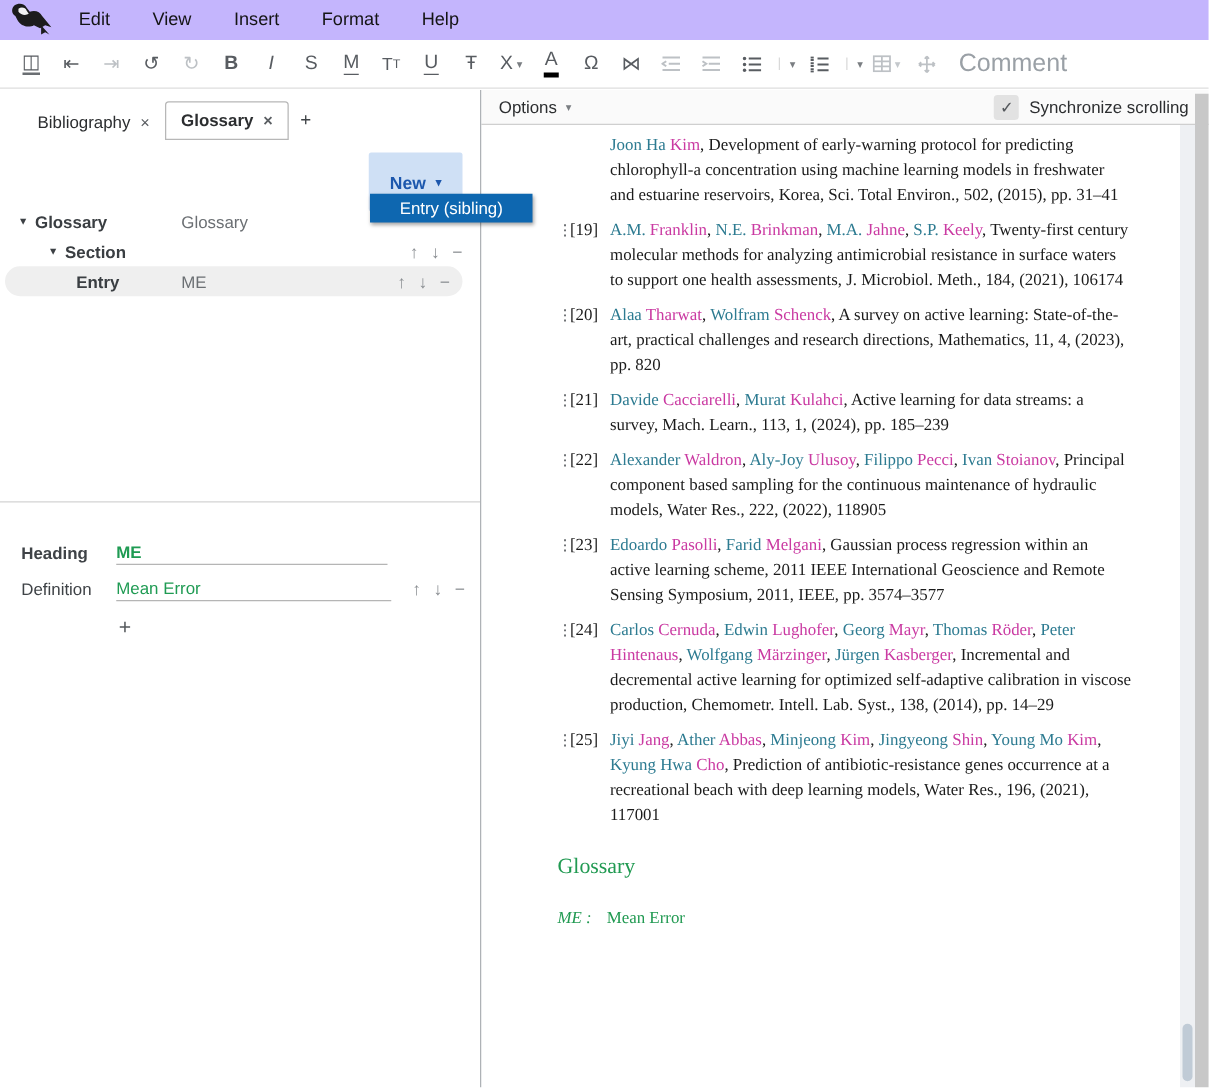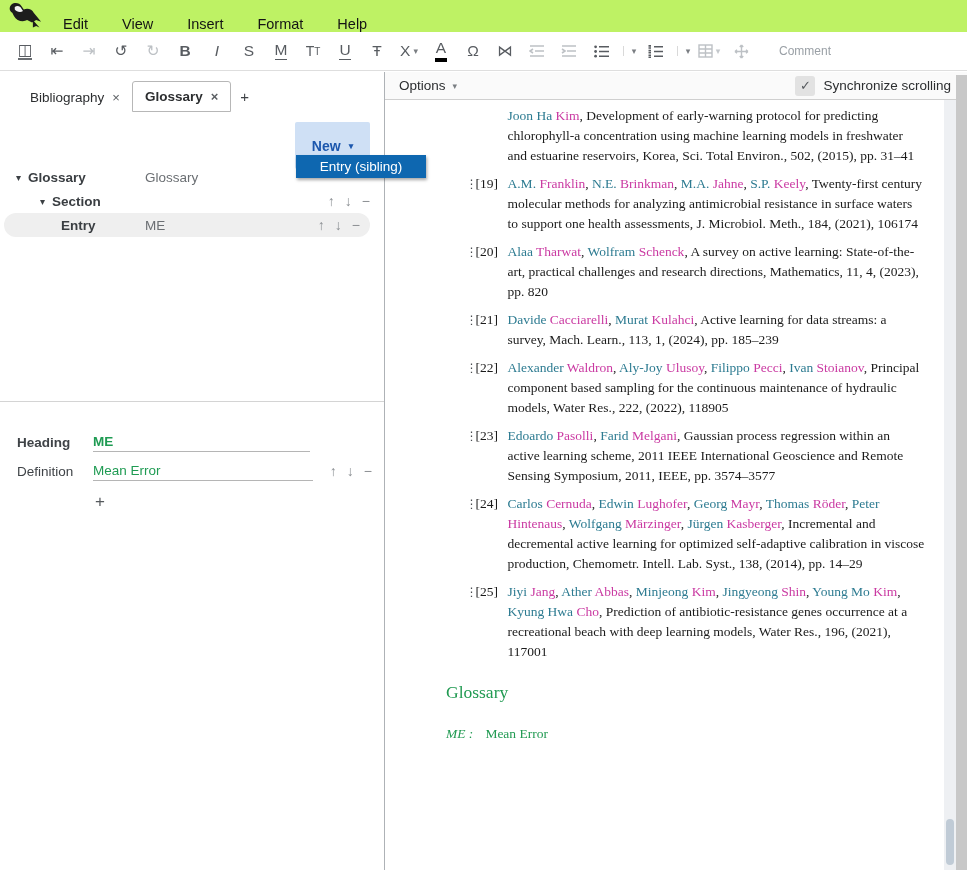--- a/index.html
+++ b/index.html
@@ -1,37 +1,37 @@
 <!DOCTYPE html>
 <html><head>
 <meta charset="utf-8">
 <style>
   * { margin:0; padding:0; box-sizing:border-box; }
   html,body { width:967px; height:870px; overflow:hidden; background:#fff;
               font-family:"Liberation Sans", sans-serif; }
   body { position:relative; }
 
   
-  .menubar { height:32px; background:#bef264; display:flex; align-items:flex-end; }
+  .menubar { height:32px; background:#c4b5fd; display:flex; align-items:center; }
   .logo { width:46px; height:32px; display:flex; align-items:center; justify-content:center; }
   .menu-item { padding:0 17px; font-size:14.5px; color:#141414; cursor:default; }
 
   
   .toolbar { height:39px; background:#fff; border-bottom:1px solid #dedede;
              display:flex; align-items:center; padding-left:9px; }
   .tbtn { min-width:32px; height:30px; display:flex; align-items:center; justify-content:center;
           color:#585c61; font-size:15.5px; }
   .tbtn.disabled { color:#bdc1c5; }
   .tbtn .u { border-bottom:1.5px solid currentColor; padding-bottom:0; line-height:1.05; }
   .tbtn .swatch { display:inline-block; border-bottom:4px solid #000; padding:0 1px 1px 1px; line-height:1.05; }
   .tbtn .page { border-bottom:2px solid #6a6e72; padding-bottom:1px; line-height:1; }
   .caret { font-size:9px; color:#7a7e82; margin-left:3px; }
   .caret.disabled { color:#c4c8cc; }
   .tbtn svg { display:block; }
-  .comment-label { color:#9aa0a6; font-size:12px; margin-left:22px; }
+  .comment-label { color:#9aa0a6; font-size:20px; margin-left:10px; }
 
   
   .main { position:absolute; top:72px; left:0; right:0; bottom:0; display:flex; }
   .window-strip { position:absolute; right:0; top:3px; bottom:0; width:11px; background:#c8c8c8; }
 
   
   .left-panel { width:385px; border-right:1px solid #aeb2b6; position:relative;
                 background:#fff; z-index:3; }
   .panel-tabs { height:33px; display:flex; align-items:stretch; border-bottom:1px solid #d8d8d8; padding-left:8px; }
   .ptab { display:flex; align-items:center; padding:0 10px; font-size:13.5px; color:#53575b; position:relative; }
@@ -78,21 +78,21 @@
   .right-header { height:28px; display:flex; align-items:center; background:#fafafa;
                   border-bottom:1px solid #cfcfcf; padding:0 16px 0 14px; font-size:13.5px; color:#2c2e30; }
   .options { display:flex; align-items:center; gap:4px;text-align:center; }
   .spacer { flex:1; }
   .checkbox { width:20px; height:20px; background:#e2e2e2; border-radius:3px; margin-right:8px;
               display:flex; align-items:center; justify-content:center; color:#55595d; font-size:13px; }
 
   .document { position:absolute; top:28px; left:0; right:22px; bottom:0; overflow:hidden;
               font-family:"Liberation Serif", serif; color:#1b1b1b; font-size:13.5px;
               line-height:20px; padding:6px 0 0 61px; }
-  .ref { display:flex; margin-bottom:8px;justify-content:center; }
+  .ref { display:flex; margin-bottom:8px; }
   .ref-handle { width:10px; color:#4a4e52; font-size:12px; line-height:20px; font-family:"Liberation Sans",sans-serif; }
   .ref-id { width:32px; flex:none; }
   .ref-text { width:418px; }
   .ref.noid .ref-text { margin-left:42px; }
   .af { color:#2d7b91; }   
   .al { color:#ca3aa2; }   
   .doc-glossary-heading { color:#219a52; font-size:17.5px; font-weight:normal; margin:20px 0 0 0; }
   .doc-glossary-line { margin-top:22px; color:#219a52; }
   .g-term { font-style:italic; margin-right:12px; }
 

